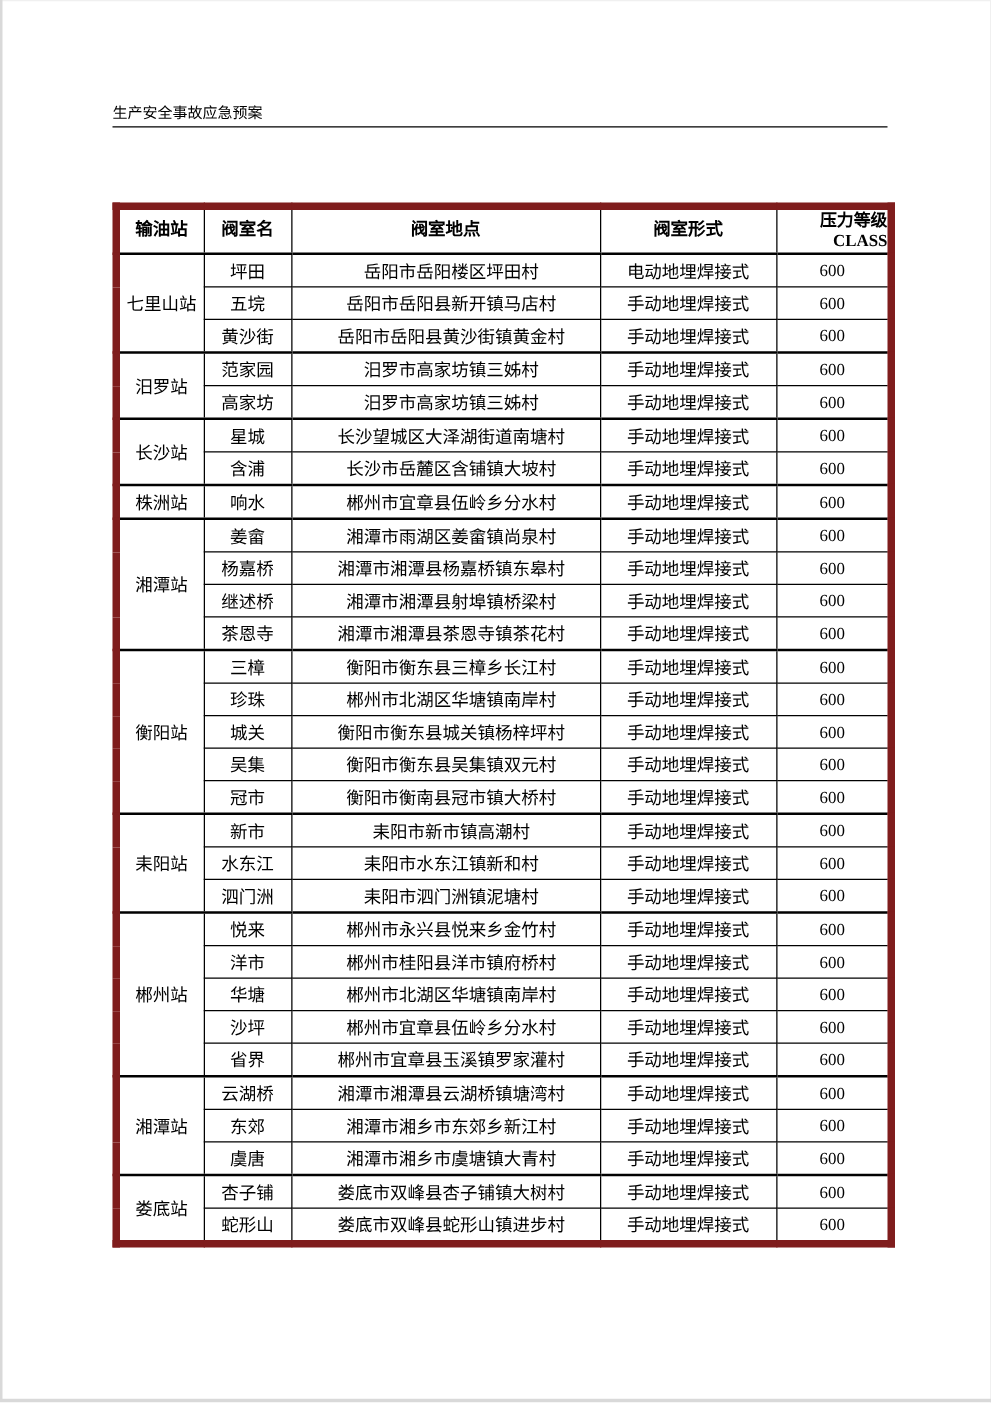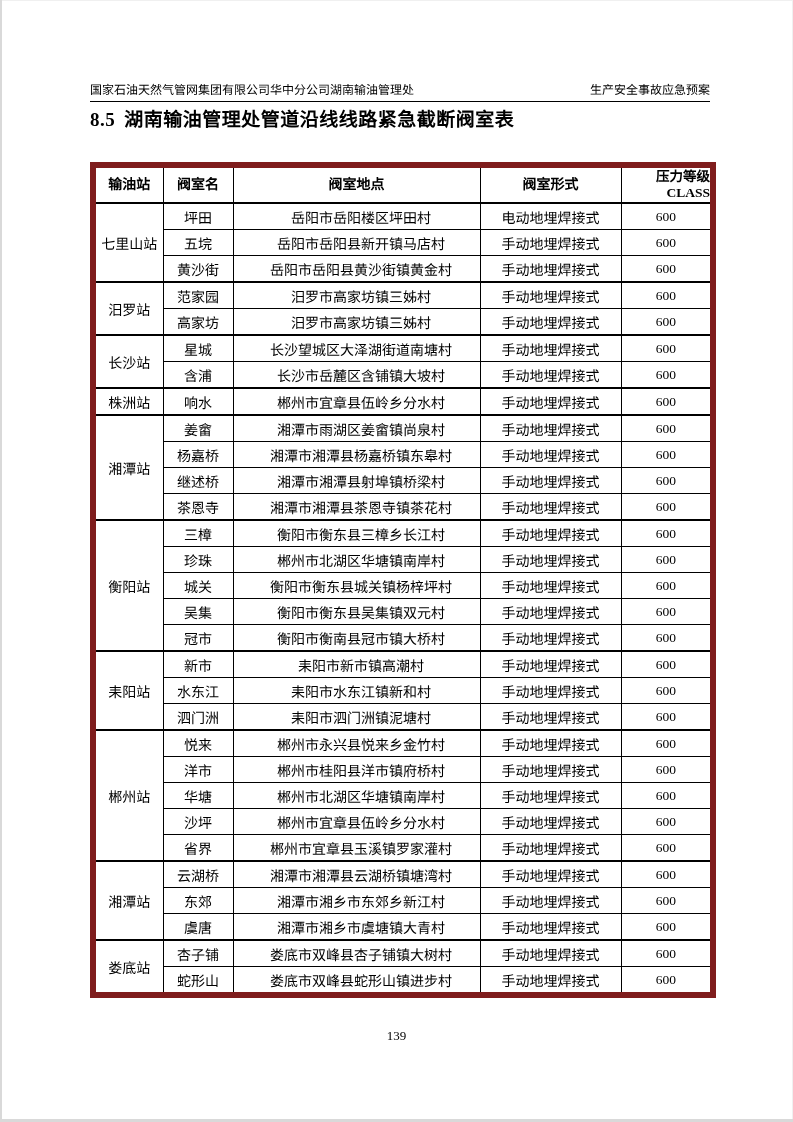--- a/index.html
+++ b/index.html
@@ -82,25 +82,23 @@
     text-align: center;
     font-size: 13px;
   }
 </style>
 </head>
 <body>
 
 <div class="page">
 
   <div class="doc-header">
-    <span>国家石油天然气管网集团有限公司华中分公司湖南输油管理处</span>
     <span>生产安全事故应急预案</span>
   </div>
 
-  <h1 class="doc-title"><span class="sec-num">8.5</span><span>湖南输油管理处管道沿线线路紧急截断阀室表</span></h1>
 
   <table class="valve-table">
     <colgroup>
       <col class="c-station">
         <col class="c-name">
         <col class="c-loc">
         <col class="c-type">
         <col class="c-class">
     </colgroup>
     <thead>
@@ -302,15 +300,14 @@
         </tr>
         <tr>
           <td class="valve-name-cell">蛇形山</td>
           <td class="location-cell">娄底市双峰县蛇形山镇进步村</td>
           <td class="valve-type-cell">手动地埋焊接式</td>
           <td class="pressure-class-cell">600</td>
         </tr>
       </tbody>
   </table>
 
-  <div class="page-number">139</div>
 
 </div>
 
 </body></html>

